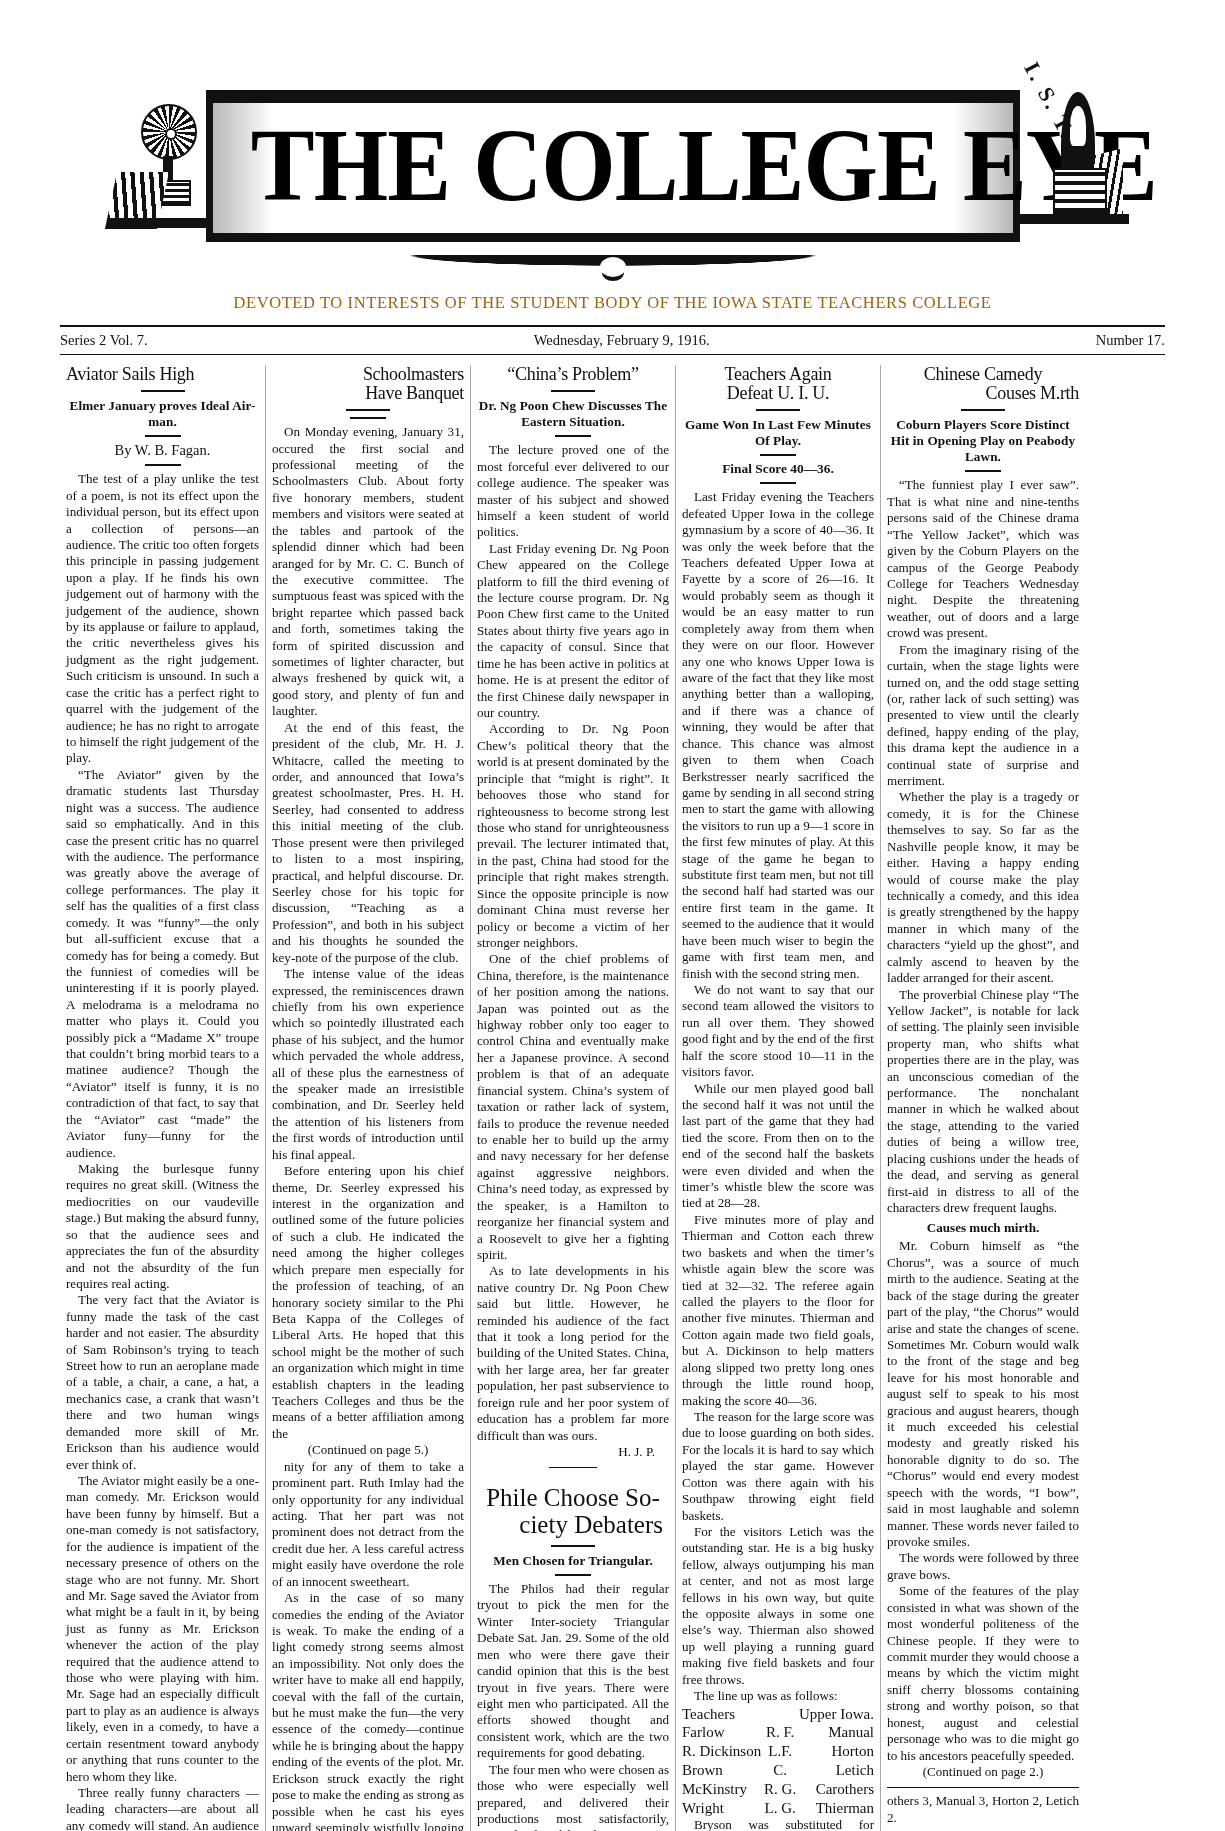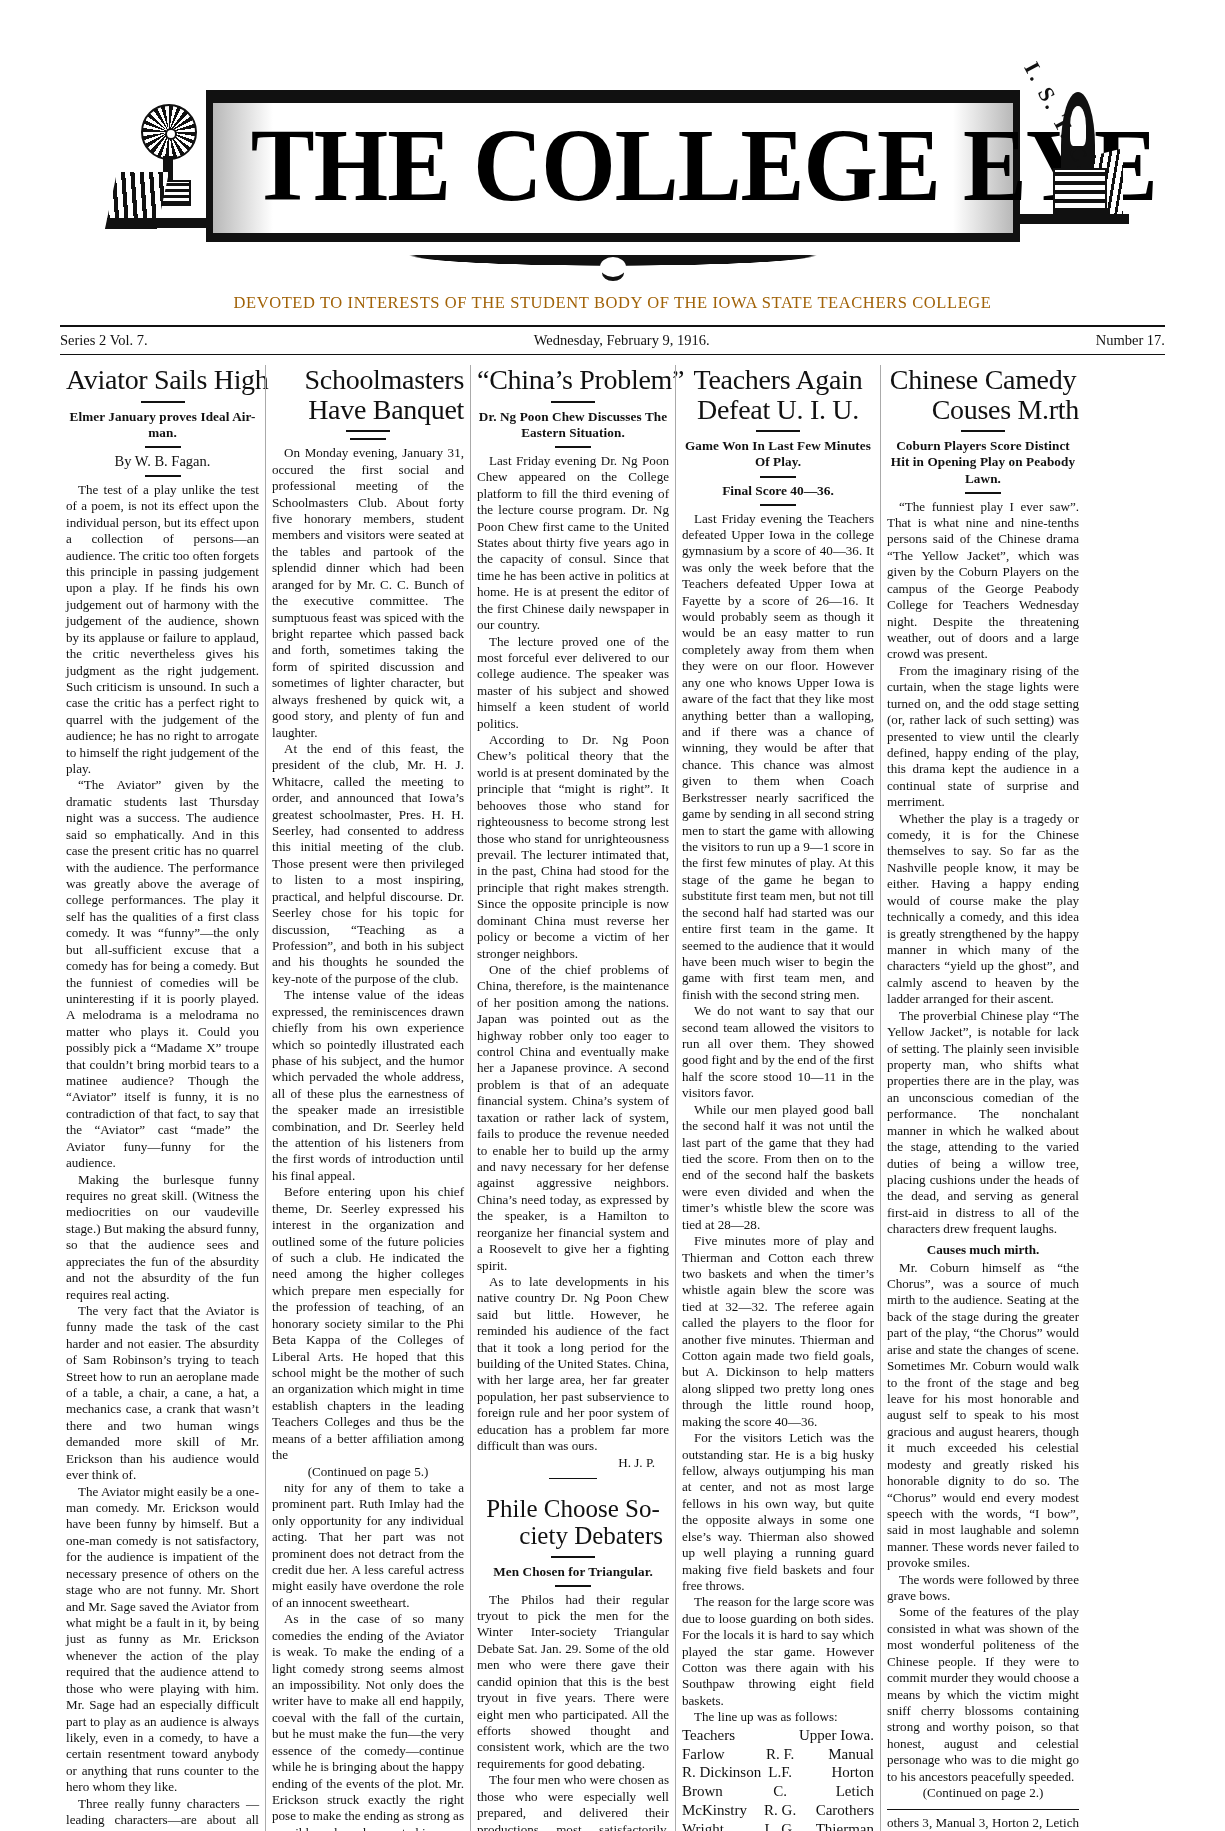--- a/index.html
+++ b/index.html
@@ -273,21 +273,21 @@
     box-sizing: border-box;
     position: relative;
   }
   .col + .col {
     border-left: 1px solid #aaa;
   }
 
   h1.head {
     font-family: "Liberation Serif", "DejaVu Serif", serif;
     font-weight: normal;
-    font-size: 28px;
+    font-size: 18px;
     line-height: 1.06;
     margin: 0;
     text-align: center;
     letter-spacing: -0.3px;
     white-space: nowrap;
   }
   h1.head.left  { text-align: left; }
   h1.head.right { text-align: right; }
 
   .deck {
@@ -454,22 +454,22 @@
         <p>As in the case of so many comedies the ending of the Aviator is weak. To make the ending of a light comedy strong seems almost an impossibility. Not only does the writer have to make all end happily, coeval with the fall of the curtain, but he must make the fun—the very essence of the comedy—continue while he is bringing about the happy ending of the events of the plot. Mr. Erickson struck exactly the right pose to make the ending as strong as possible when he cast his eyes upward seemingly wistfully longing to get back up into the aeroplane.</p>
       </div>
     </div>
 
     <div class="col">
       <h1 class="head">“China’s Problem”</h1>
       <div class="dash"></div>
       <div class="deck">Dr. Ng Poon Chew Discusses The Eastern Situation.</div>
       <div class="dash sm"></div>
       <div class="body-text">
+        <p>The lecture proved one of the most forceful ever delivered to our college audience. The speaker was master of his subject and showed himself a keen student of world politics.</p>
         <p>Last Friday evening Dr. Ng Poon Chew appeared on the College platform to fill the third evening of the lecture course program. Dr. Ng Poon Chew first came to the United States about thirty five years ago in the capacity of consul. Since that time he has been active in politics at home. He is at present the editor of the first Chinese daily newspaper in our country.</p>
-        <p>The lecture proved one of the most forceful ever delivered to our college audience. The speaker was master of his subject and showed himself a keen student of world politics.</p>
         <p>According to Dr. Ng Poon Chew’s political theory that the world is at present dominated by the principle that “might is right”. It behooves those who stand for righteousness to become strong lest those who stand for unrighteousness prevail. The lecturer intimated that, in the past, China had stood for the principle that right makes strength. Since the opposite principle is now dominant China must reverse her policy or become a victim of her stronger neighbors.</p>
         <p>One of the chief problems of China, therefore, is the maintenance of her position among the nations. Japan was pointed out as the highway robber only too eager to control China and eventually make her a Japanese province. A second problem is that of an adequate financial system. China’s system of taxation or rather lack of system, fails to produce the revenue needed to enable her to build up the army and navy necessary for her defense against aggressive neighbors. China’s need today, as expressed by the speaker, is a Hamilton to reorganize her financial system and a Roosevelt to give her a fighting spirit.</p>
         <p>As to late developments in his native country Dr. Ng Poon Chew said but little. However, he reminded his audience of the fact that it took a long period for the building of the United States. China, with her large area, her far greater population, her past subservience to foreign rule and her poor system of education has a problem far more difficult than was ours.</p>
         <p class="center" style="text-align:right;padding-right:14px;">H. J. P.</p>
       </div>
 
       <div class="bullet-sep"><span></span></div>
 
       <div class="minihead">
         <span>Phile Choose So-</span>
@@ -491,22 +491,22 @@
       <div class="dash"></div>
       <div class="deck">Game Won In Last Few Minutes Of Play.</div>
       <div class="dash sm"></div>
       <div class="score-line">Final Score 40—36.</div>
       <div class="dash sm"></div>
       <div class="body-text">
         <p>Last Friday evening the Teachers defeated Upper Iowa in the college gymnasium by a score of 40—36. It was only the week before that the Teachers defeated Upper Iowa at Fayette by a score of 26—16. It would probably seem as though it would be an easy matter to run completely away from them when they were on our floor. However any one who knows Upper Iowa is aware of the fact that they like most anything better than a walloping, and if there was a chance of winning, they would be after that chance. This chance was almost given to them when Coach Berkstresser nearly sacrificed the game by sending in all second string men to start the game with allowing the visitors to run up a 9—1 score in the first few minutes of play. At this stage of the game he began to substitute first team men, but not till the second half had started was our entire first team in the game. It seemed to the audience that it would have been much wiser to begin the game with first team men, and finish with the second string men.</p>
         <p>We do not want to say that our second team allowed the visitors to run all over them. They showed good fight and by the end of the first half the score stood 10—11 in the visitors favor.</p>
         <p>While our men played good ball the second half it was not until the last part of the game that they had tied the score. From then on to the end of the second half the baskets were even divided and when the timer’s whistle blew the score was tied at 28—28.</p>
         <p>Five minutes more of play and Thierman and Cotton each threw two baskets and when the timer’s whistle again blew the score was tied at 32—32. The referee again called the players to the floor for another five minutes. Thierman and Cotton again made two field goals, but A. Dickinson to help matters along slipped two pretty long ones through the little round hoop, making the score 40—36.</p>
+        <p>The reason for the large score was due to loose guarding on both sides. For the locals it is hard to say which played the star game. However Cotton was there again with his Southpaw throwing eight field baskets.</p>
         <p>For the visitors Letich was the outstanding star. He is a big husky fellow, always outjumping his man at center, and not as most large fellows in his own way, but quite the opposite always in some one else’s way. Thierman also showed up well playing a running guard making five field baskets and four free throws.</p>
-        <p>The reason for the large score was due to loose guarding on both sides. For the locals it is hard to say which played the star game. However Cotton was there again with his Southpaw throwing eight field baskets.</p>
         <p>The line up was as follows:</p>
       </div>
 
       <table class="lineup">
         <tbody>
             <tr>
           <td class="l">Teachers</td>
           <td class="c"></td>
           <td class="r">Upper Iowa.</td>
         </tr>

